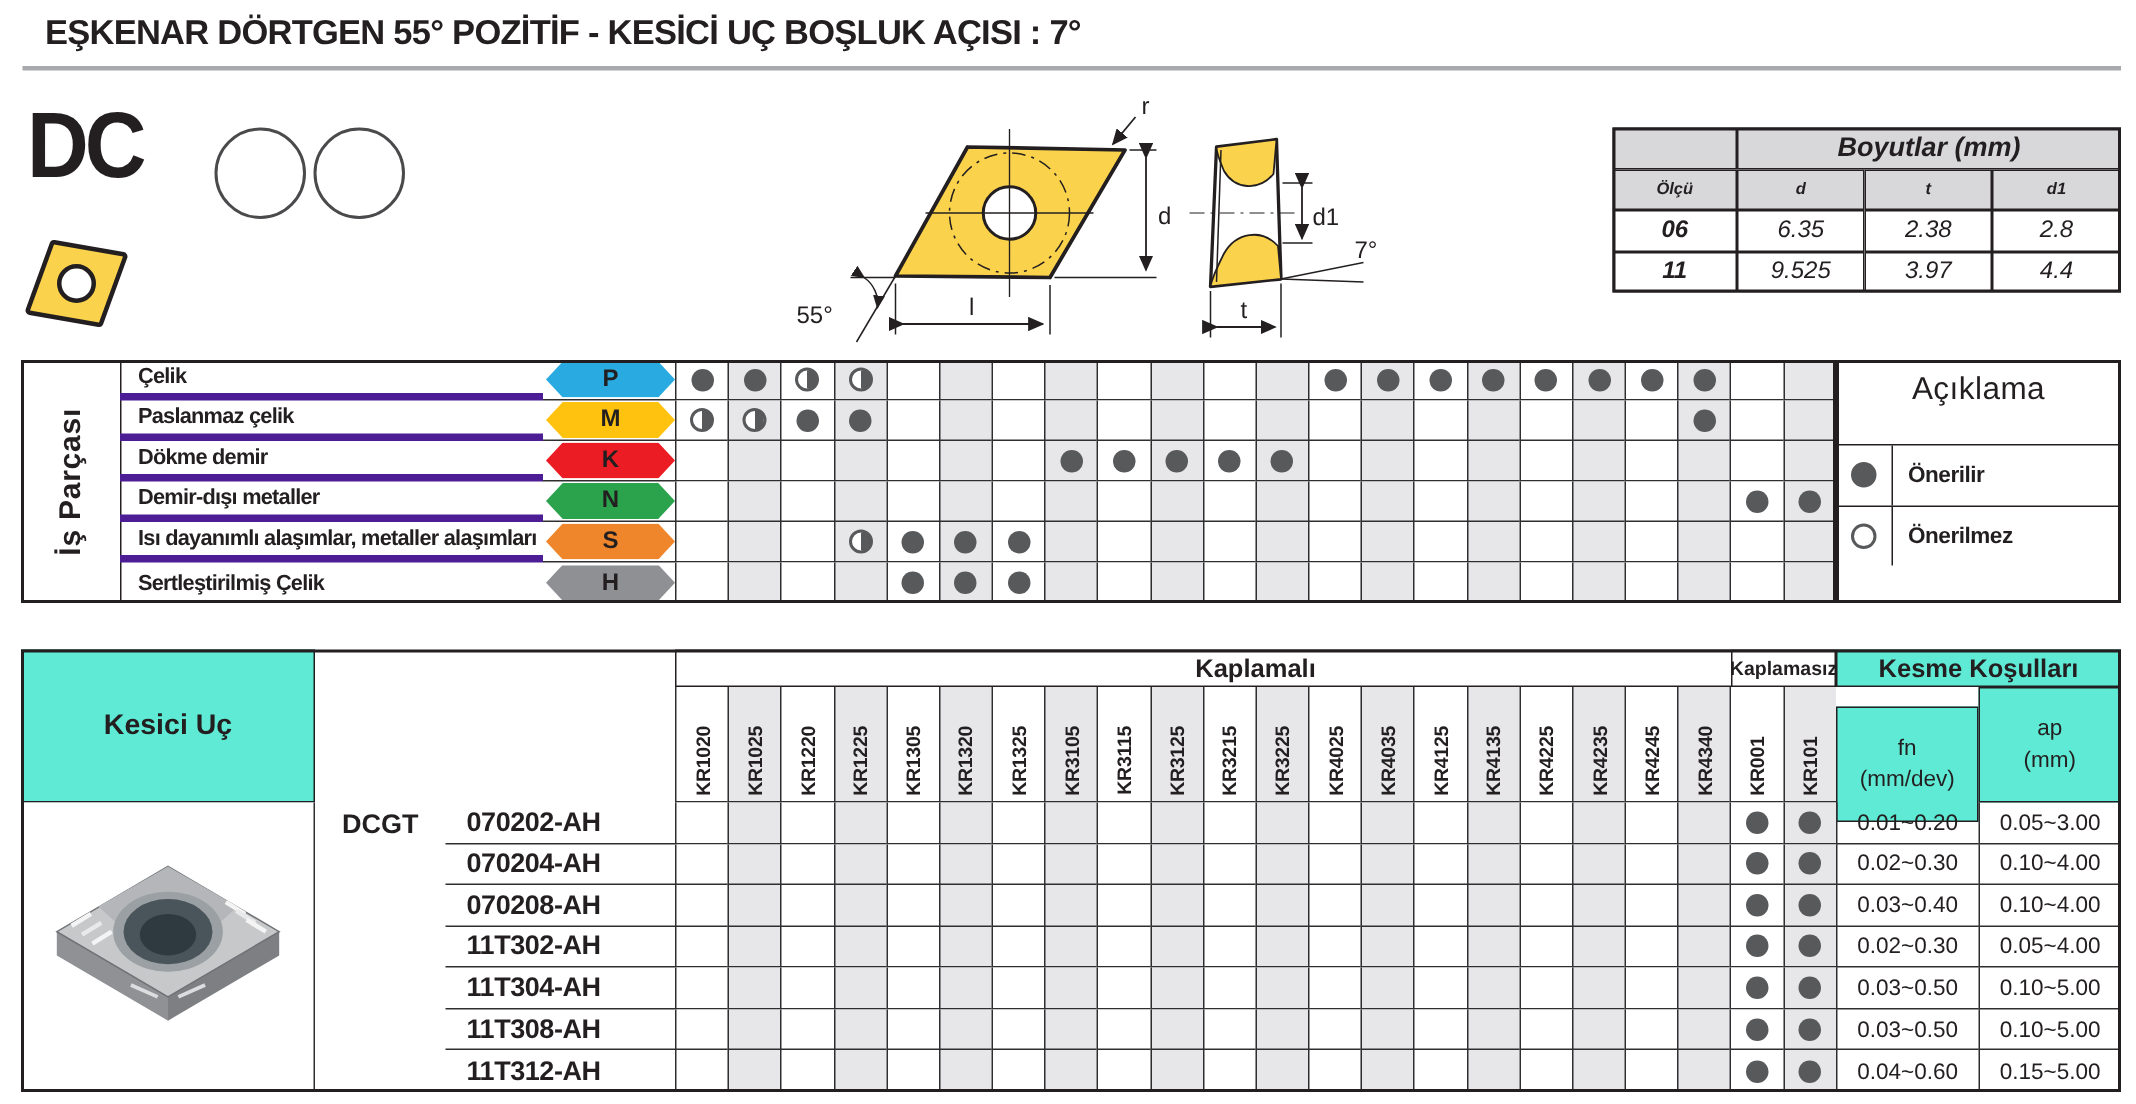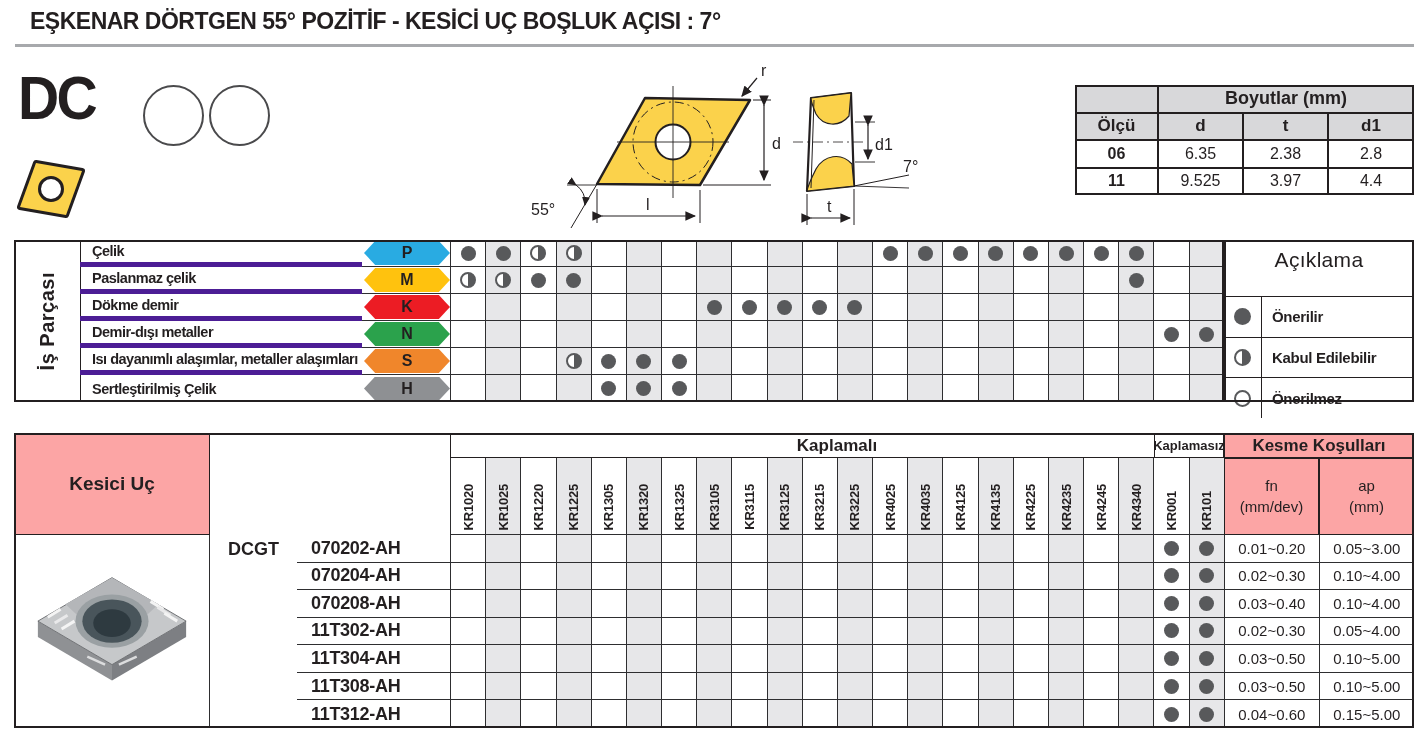--- a/index.html
+++ b/index.html
@@ -13,22 +13,22 @@
   .title-rule{left:15px;top:44px;width:1399px;height:3px;background:#A7A9AC;}
 
   
   .dc-code{left:18px;top:62px;font-size:62px;font-weight:700;letter-spacing:-3px;transform:scaleX(0.92);transform-origin:left;}
   .circle{width:57px;height:57px;border:2px solid #4a4a4c;border-radius:50%;top:85px;background:#fff;}
   .c1{left:143px;} .c2{left:209px;}
 
   
   .dim-table{left:1075px;top:85px;width:339px;height:110px;}
   .dim-grid{position:absolute;inset:0;display:grid;grid-template-columns:83px 85px 85px 1fr;grid-template-rows:repeat(4,1fr);}
-  .dim-cell{border:1px solid #231F20;display:flex;align-items:center;justify-content:center;font-size:16px;background:#fff;}
-  .dim-cell.hdr{background:#D8D8DA;font-weight:700;font-size:17px;}
+  .dim-cell{border:1px solid #231F20;display:flex;align-items:center;justify-content:center;font-size:16px;background:#fff;font-style:italic;}
+  .dim-cell.hdr{background:#D8D8DA;font-weight:700;font-size:11px;}
   .dim-cell.big{font-size:18px;}
   .dim-cell.bold{font-weight:700;}
 
   
   .wp-table{left:14px;top:240px;width:1210px;height:162px;}
   .wp-vert{position:absolute;left:0;top:0;width:66px;height:162px;border-right:1px solid #231F20;display:flex;align-items:center;justify-content:center;}
   .wp-vert span{writing-mode:vertical-rl;transform:rotate(180deg);font-weight:700;font-size:20px;letter-spacing:0.5px;}
   .wp-grid{position:absolute;left:66px;top:0;width:1144px;height:162px;display:grid;grid-template-columns:282px 88px repeat(22,35.18px);grid-template-rows:repeat(6,27px);}
   .wp-name{display:flex;align-items:center;padding-left:12px;font-weight:700;font-size:14.5px;letter-spacing:-0.5px;white-space:nowrap;border-bottom:5px solid #4c1d95;}
   .wp-hex{display:flex;align-items:center;justify-content:flex-end;border-bottom:1px solid #2e2e30;}
@@ -47,28 +47,28 @@
   
   .legend{left:1224px;top:240px;width:190px;height:162px;}
   .legend-title{position:absolute;left:0;top:0;width:100%;height:40px;display:flex;align-items:center;justify-content:center;font-size:21px;letter-spacing:0.3px;}
   .legend-rows{position:absolute;left:0;top:40px;width:100%;height:122px;display:grid;grid-template-rows:repeat(3,1fr);margin-top:16px;}
   .legend-row{display:grid;grid-template-columns:38px 1fr;border-top:1px solid #231F20;}
   .legend-sym{display:flex;align-items:center;justify-content:center;border-right:1px solid #231F20;}
   .legend-label{display:flex;align-items:center;padding-left:10px;font-weight:700;font-size:15px;letter-spacing:-0.3px;}
 
   
   .main-table{left:14px;top:433px;width:1400px;height:295px;}
-  .hcell{position:absolute;background:#fca5a5;border:1px solid #231F20;display:flex;align-items:center;justify-content:center;font-weight:700;box-sizing:border-box;}
+  .hcell{position:absolute;background:#5eead4;border:1px solid #231F20;display:flex;align-items:center;justify-content:center;font-weight:700;box-sizing:border-box;}
   .hcell.white{background:#fff;}
   .h-kesici{left:0;top:0;width:196px;height:102px;font-size:19px;}
   .h-kod{left:196px;top:0;width:240px;height:102px;font-size:19px;}
   .h-kaplamali{left:436px;top:0;width:774px;height:25px;font-size:17px;}
   .h-kaplamasiz{left:1140px;top:0;width:70px;height:25px;font-size:13px;}
   .h-kesme{left:1210px;top:0;width:190px;height:25px;font-size:17px;}
-  .h-fn{left:1210px;top:25px;width:95px;height:77px;font-weight:400;font-size:15px;text-align:center;line-height:1.35;}
+  .h-fn{left:1210px;top:38px;width:95px;height:77px;font-weight:400;font-size:15px;text-align:center;line-height:1.35;}
   .h-ap{left:1305px;top:25px;width:95px;height:77px;font-weight:400;font-size:15px;text-align:center;line-height:1.35;}
 
   .kr-grid{position:absolute;left:436px;top:25px;width:774px;height:77px;display:grid;grid-template-columns:repeat(22,35.18px);}
   .kr-cell{border-left:1px solid #2e2e30;border-bottom:1px solid #2e2e30;display:flex;align-items:flex-end;justify-content:center;background:#fff;padding-bottom:4px;box-sizing:border-box;}
   .kr-cell.alt{background:#E7E7E9;}
   .vtext{writing-mode:vertical-rl;transform:rotate(180deg);font-weight:700;font-size:13px;letter-spacing:-0.2px;}
 
   .photo-cell{position:absolute;left:0;top:102px;width:196px;height:193px;border-right:1px solid #2e2e30;display:flex;align-items:center;justify-content:center;background:#fff;box-sizing:border-box;}
   .prefix-cell{position:absolute;left:196px;top:102px;width:87px;height:193px;display:flex;justify-content:center;align-items:flex-start;padding-top:4px;font-weight:700;font-size:18px;box-sizing:border-box;}
   .data-grid{position:absolute;left:283px;top:102px;width:1117px;height:193px;display:grid;grid-template-columns:153px repeat(22,35.18px) 95px 95px;grid-template-rows:repeat(7,27.571px);}
@@ -397,26 +397,20 @@
   </div>
 
   <div class="abs legend frame">
     <div class="legend-title">Açıklama</div>
     <div class="legend-rows" id="legend-rows">
         <div class="legend-row">
           <div class="legend-sym">
             <span class="mark big full"></span>
           </div>
           <div class="legend-label">Önerilir</div>
-        </div>
-        <div class="legend-row">
-          <div class="legend-sym">
-            <span class="mark big half"></span>
-          </div>
-          <div class="legend-label">Kabul Edilebilir</div>
         </div>
         <div class="legend-row">
           <div class="legend-sym">
             <span class="mark big empty"></span>
           </div>
           <div class="legend-label">Önerilmez</div>
         </div>
       </div>
   </div>
 

